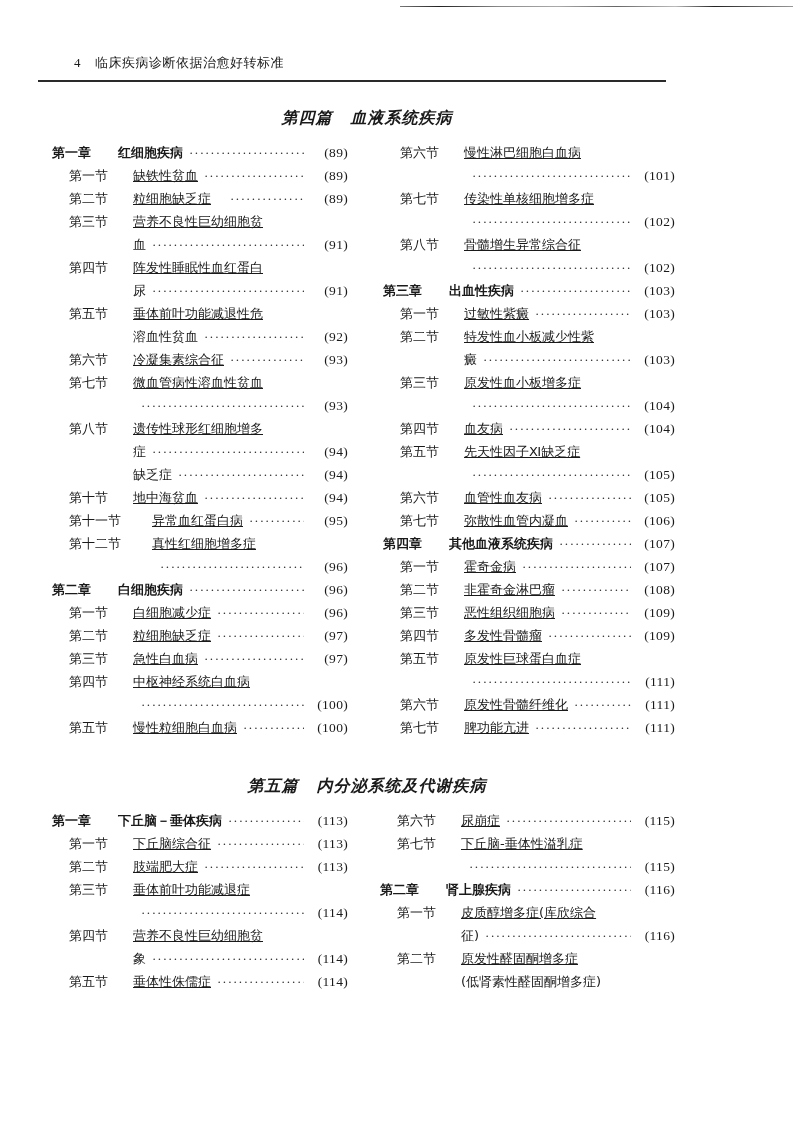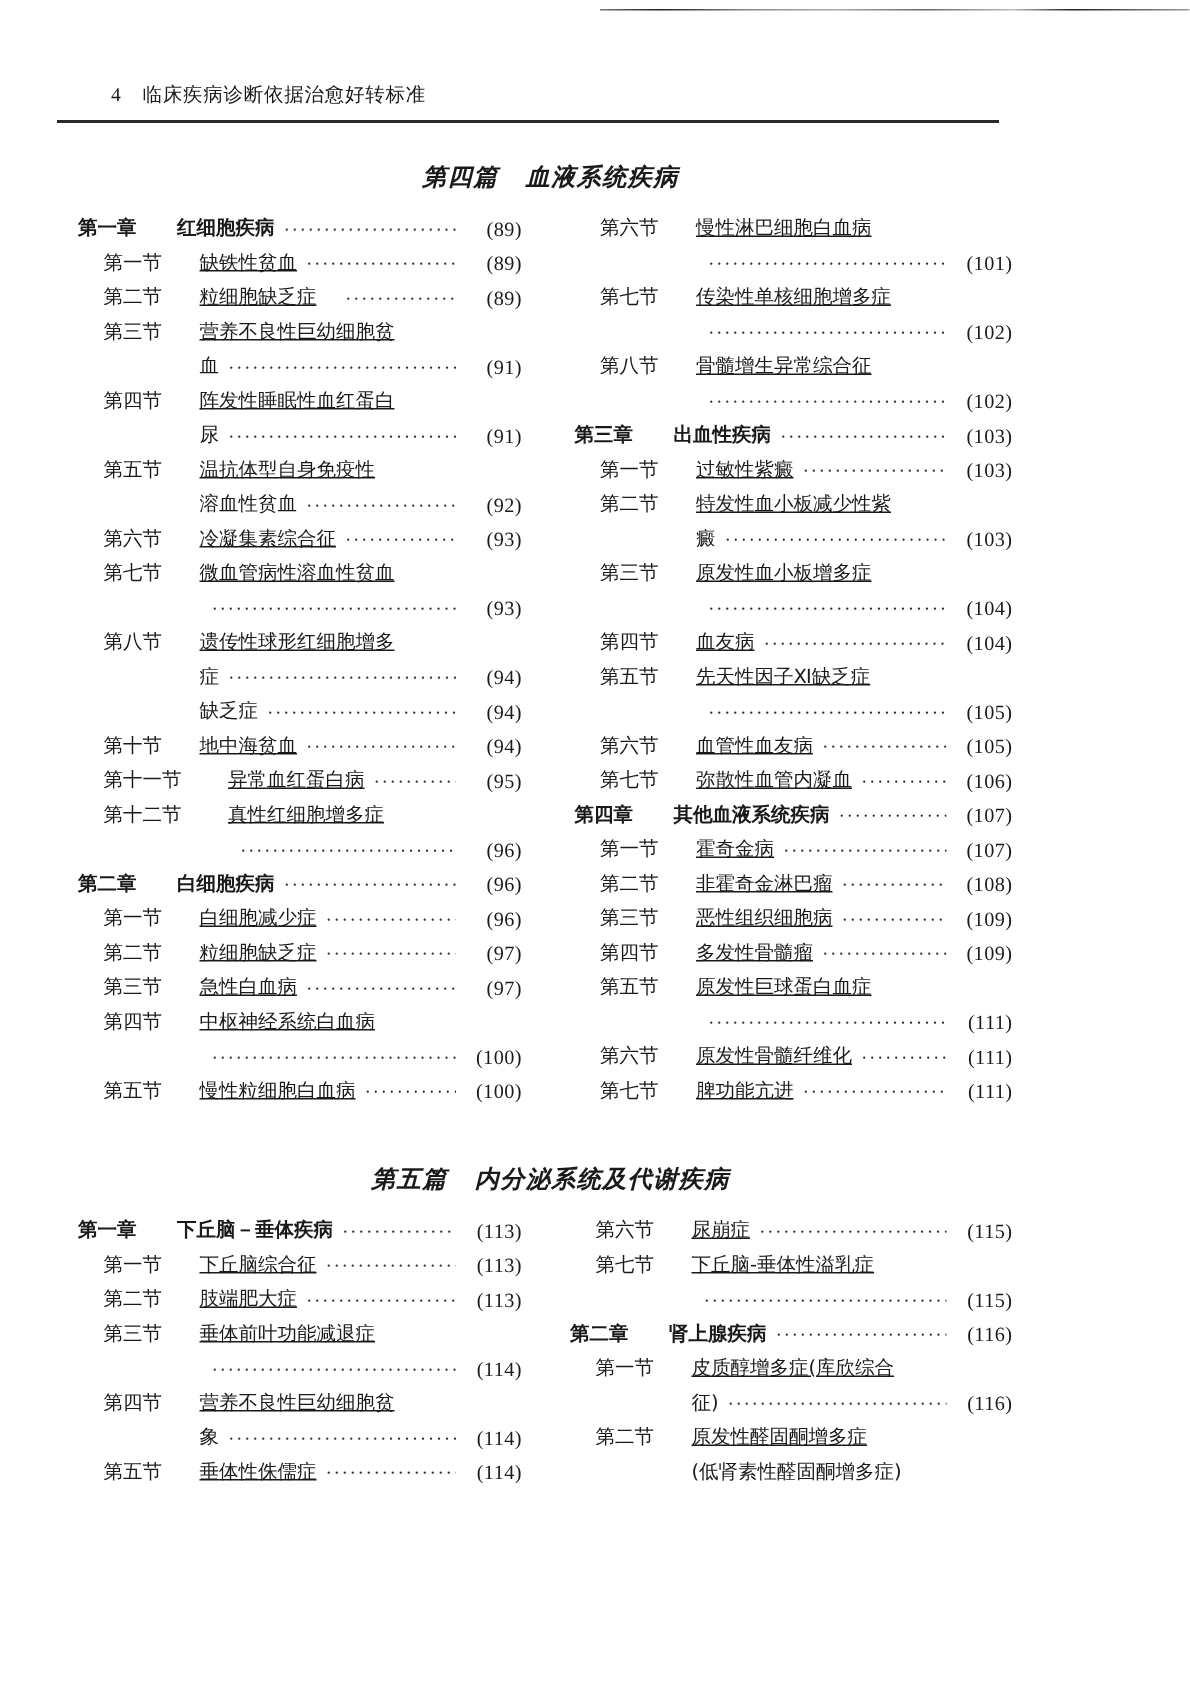--- a/index.html
+++ b/index.html
@@ -150,21 +150,21 @@
       <span class="lab">第四节</span>
       <span class="ttl">阵发性睡眠性血红蛋白</span>
     </div>
     <div class="row lvl-cont">
       <span class="ttl">尿</span>
       <span class="dots" style="width: 152px;">················································································</span>
       <span class="pg">(91)</span>
     </div>
     <div class="row lvl-sec">
       <span class="lab">第五节</span>
-      <span class="ttl">温抗体型自身免疫性</span>
+      <span class="ttl">垂体前叶功能减退性危</span>
     </div>
     <div class="row lvl-cont">
       <span class="ttl">溶血性贫血</span>
       <span class="dots" style="width: 100px;">················································································</span>
       <span class="pg">(92)</span>
     </div>
     <div class="row lvl-sec">
       <span class="lab">第六节</span>
       <span class="ttl">冷凝集素综合征</span>
       <span class="dots" style="width: 74px;">················································································</span>

